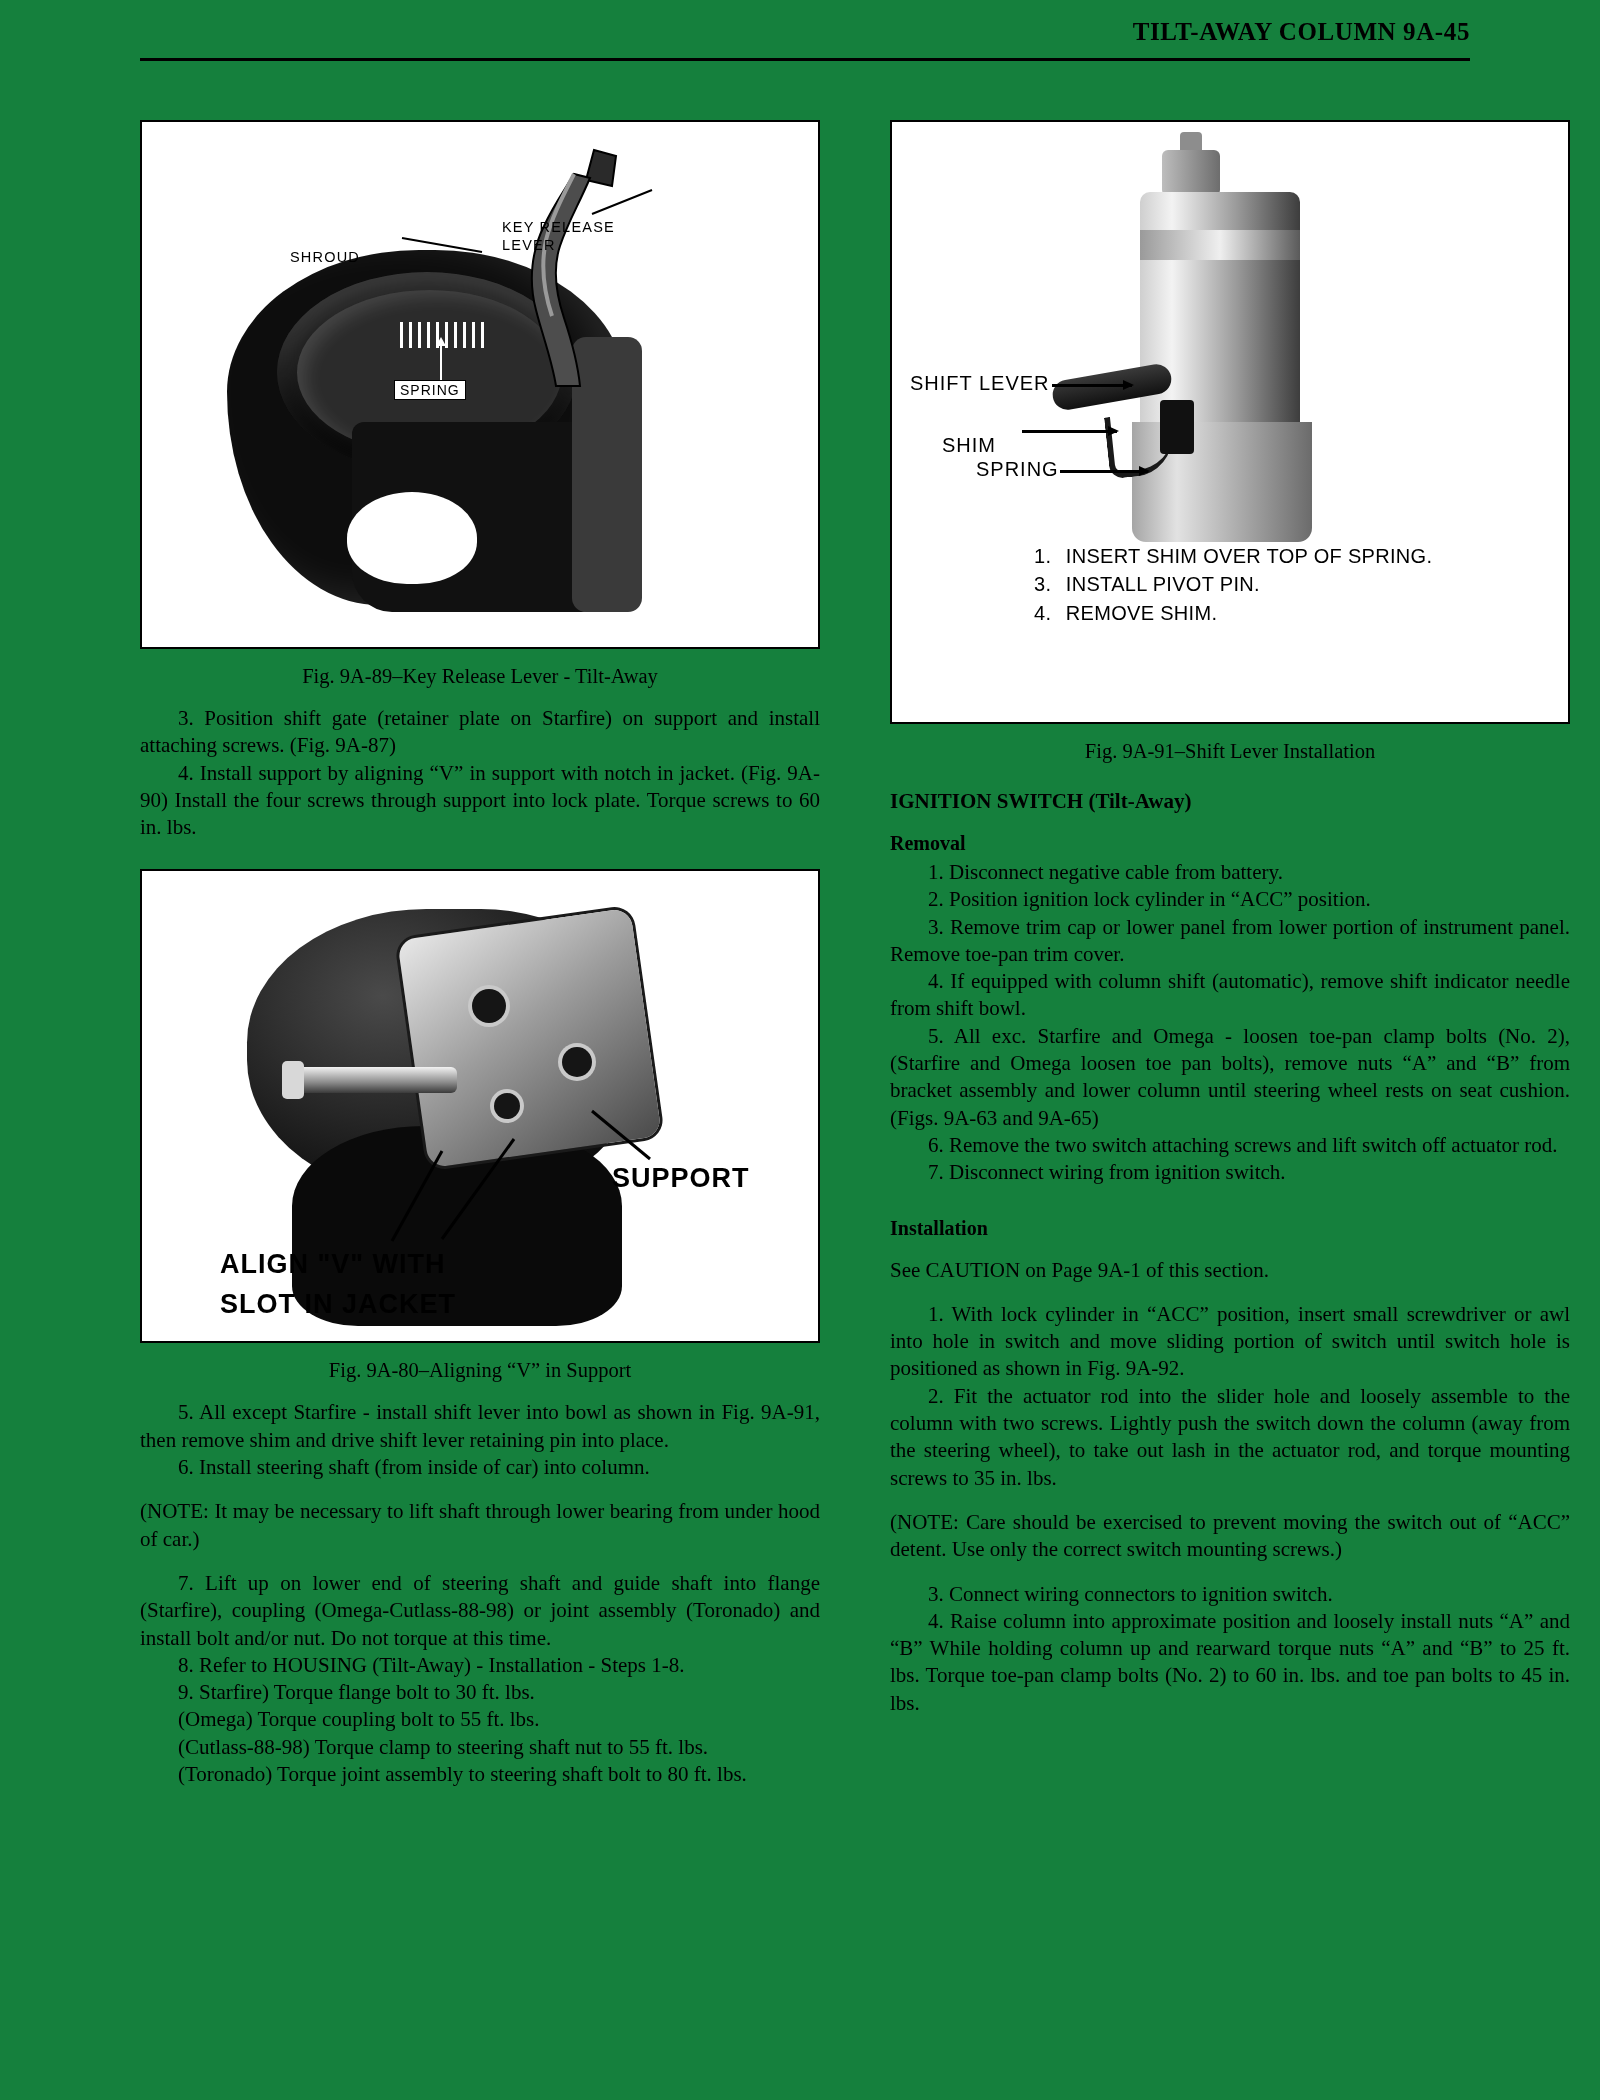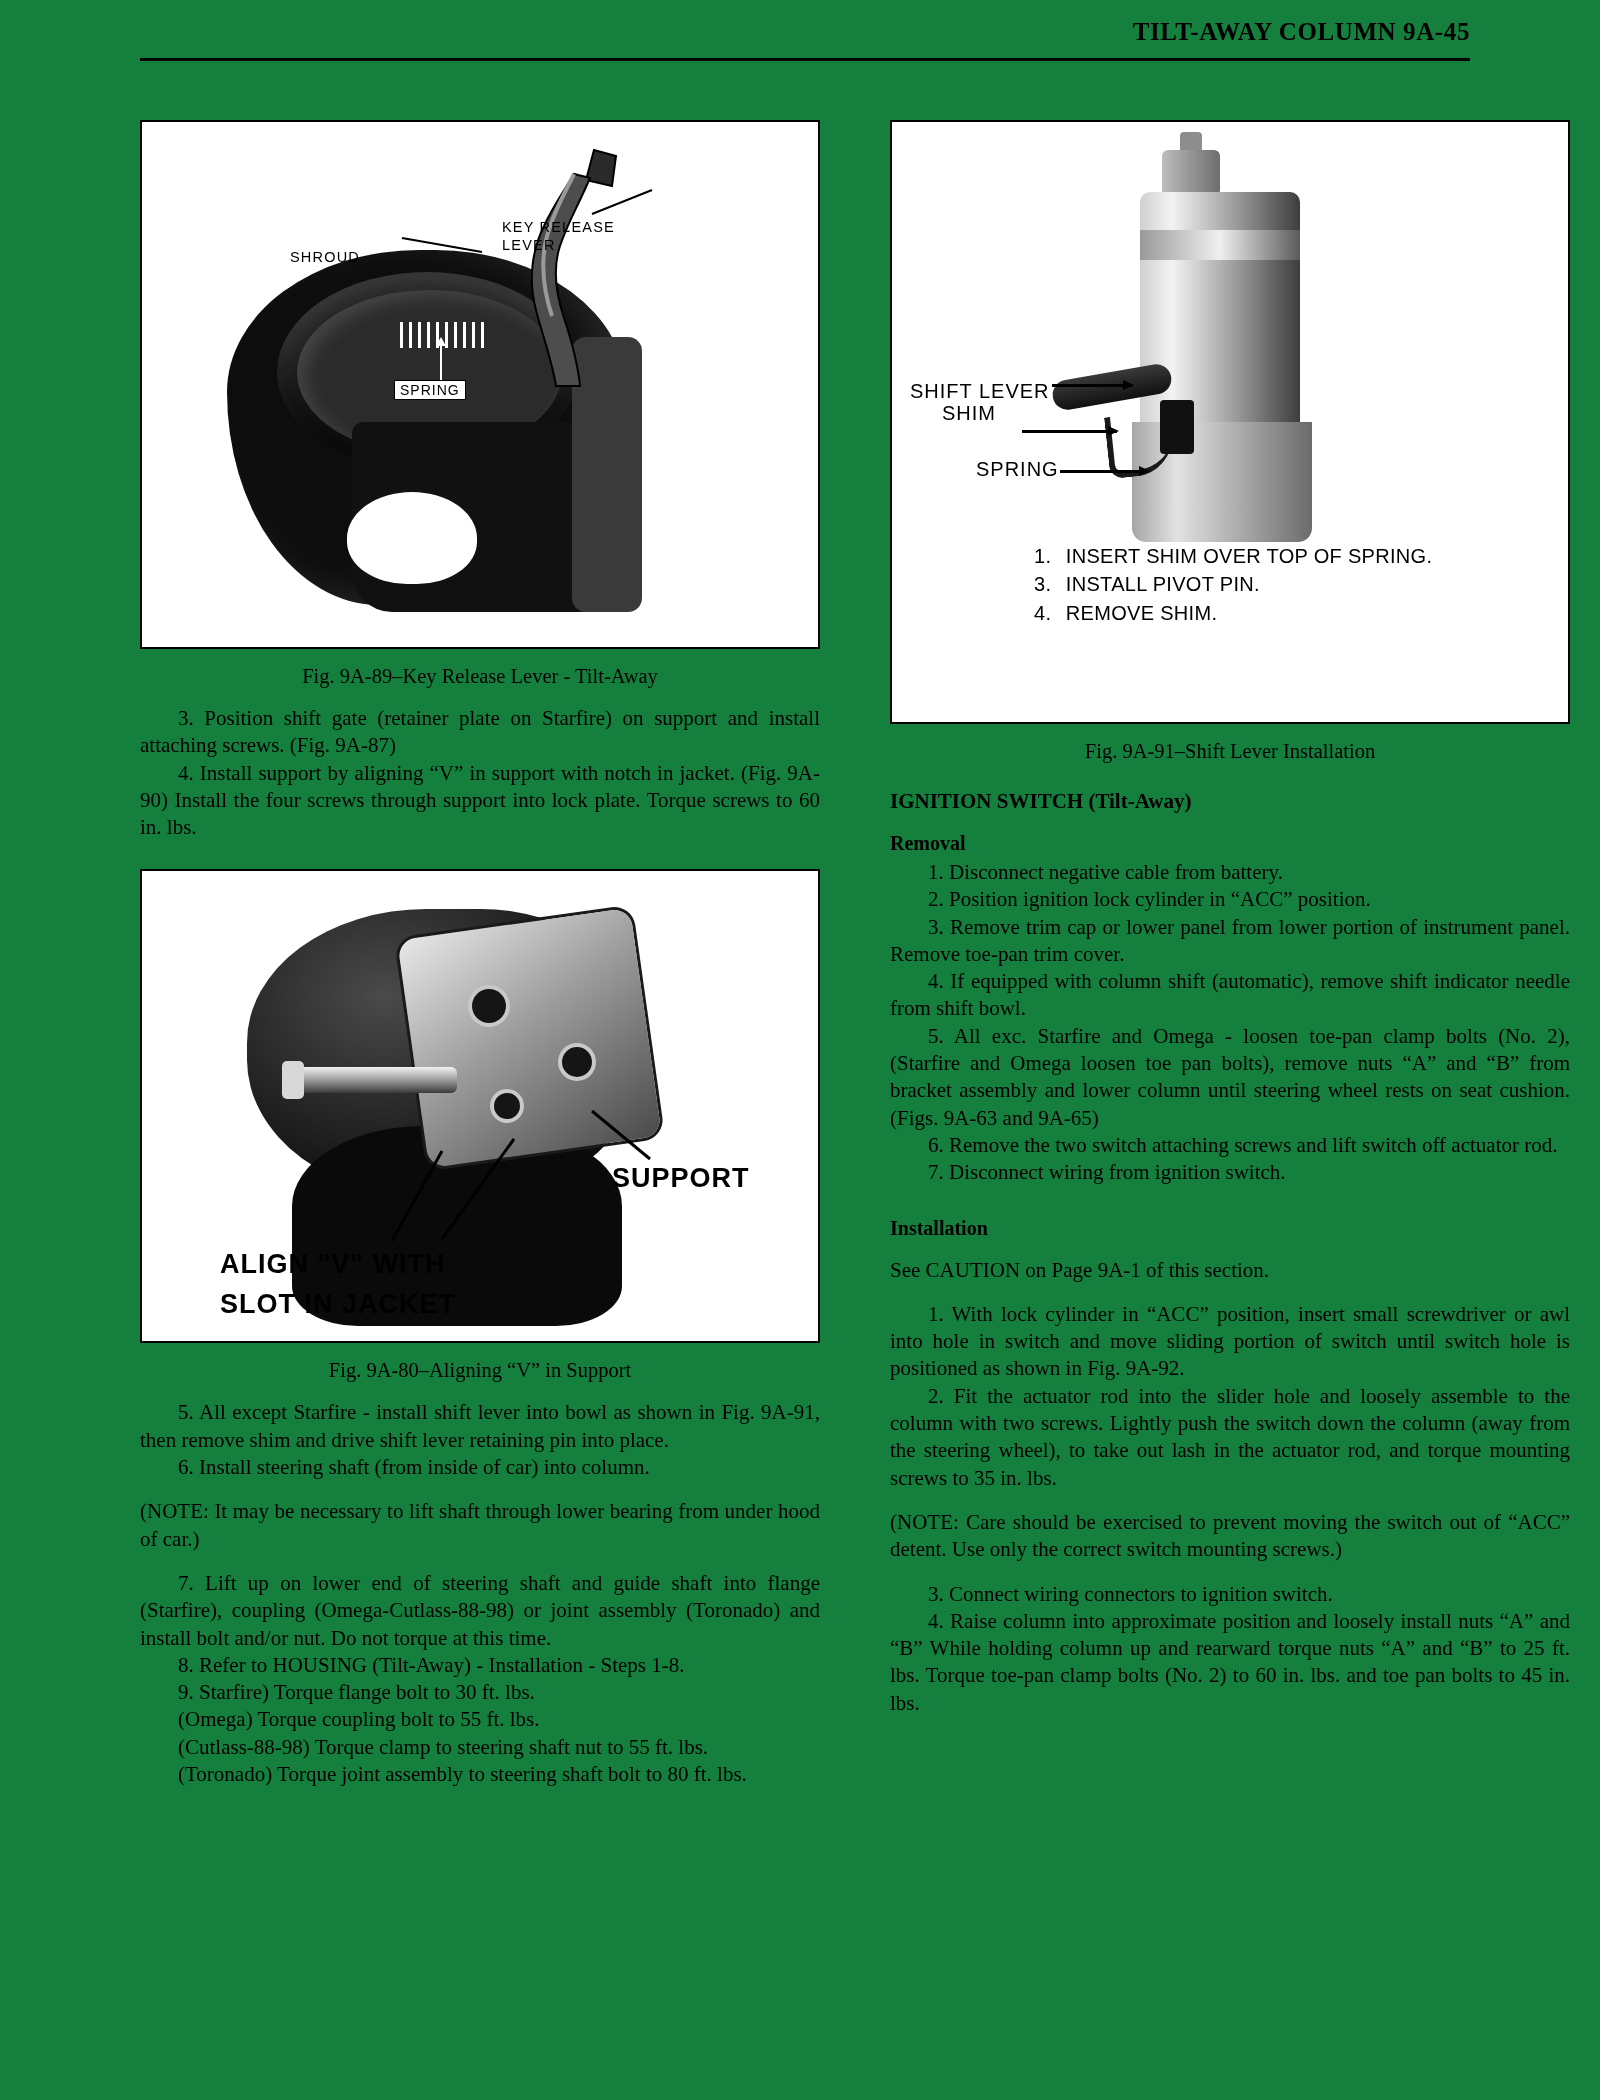--- a/index.html
+++ b/index.html
@@ -418,22 +418,22 @@
       <div class="lockband"></div>
       <div class="lowerbody"></div>
       <div class="lever-arm"></div>
       <div class="shim"></div>
       <div class="spring3"></div>
 
       <div class="arrow-line" style="left:160px; top:262px; width:80px;"></div>
       <div class="arrow-line" style="left:130px; top:308px; width:95px;"></div>
       <div class="arrow-line" style="left:168px; top:348px; width:88px;"></div>
 
-      <div class="lbl3" style="left:18px; top:258px;">SHIFT LEVER</div>
-      <div class="lbl3" style="left:50px; top:280px;">SHIM</div>
+      <div class="lbl3" style="left:18px; top:250px;">SHIFT LEVER</div>
+      <div class="lbl3" style="left:50px; top:312px;">SHIM</div>
       <div class="lbl3" style="left:84px; top:336px;">SPRING</div>
 
       <div class="steps">
         <div>
           <span class="num">1.</span>
           <span>INSERT SHIM OVER TOP OF SPRING.</span>
         </div>
         <div>
           <span class="num">3.</span>
           <span>INSTALL PIVOT PIN.</span>

